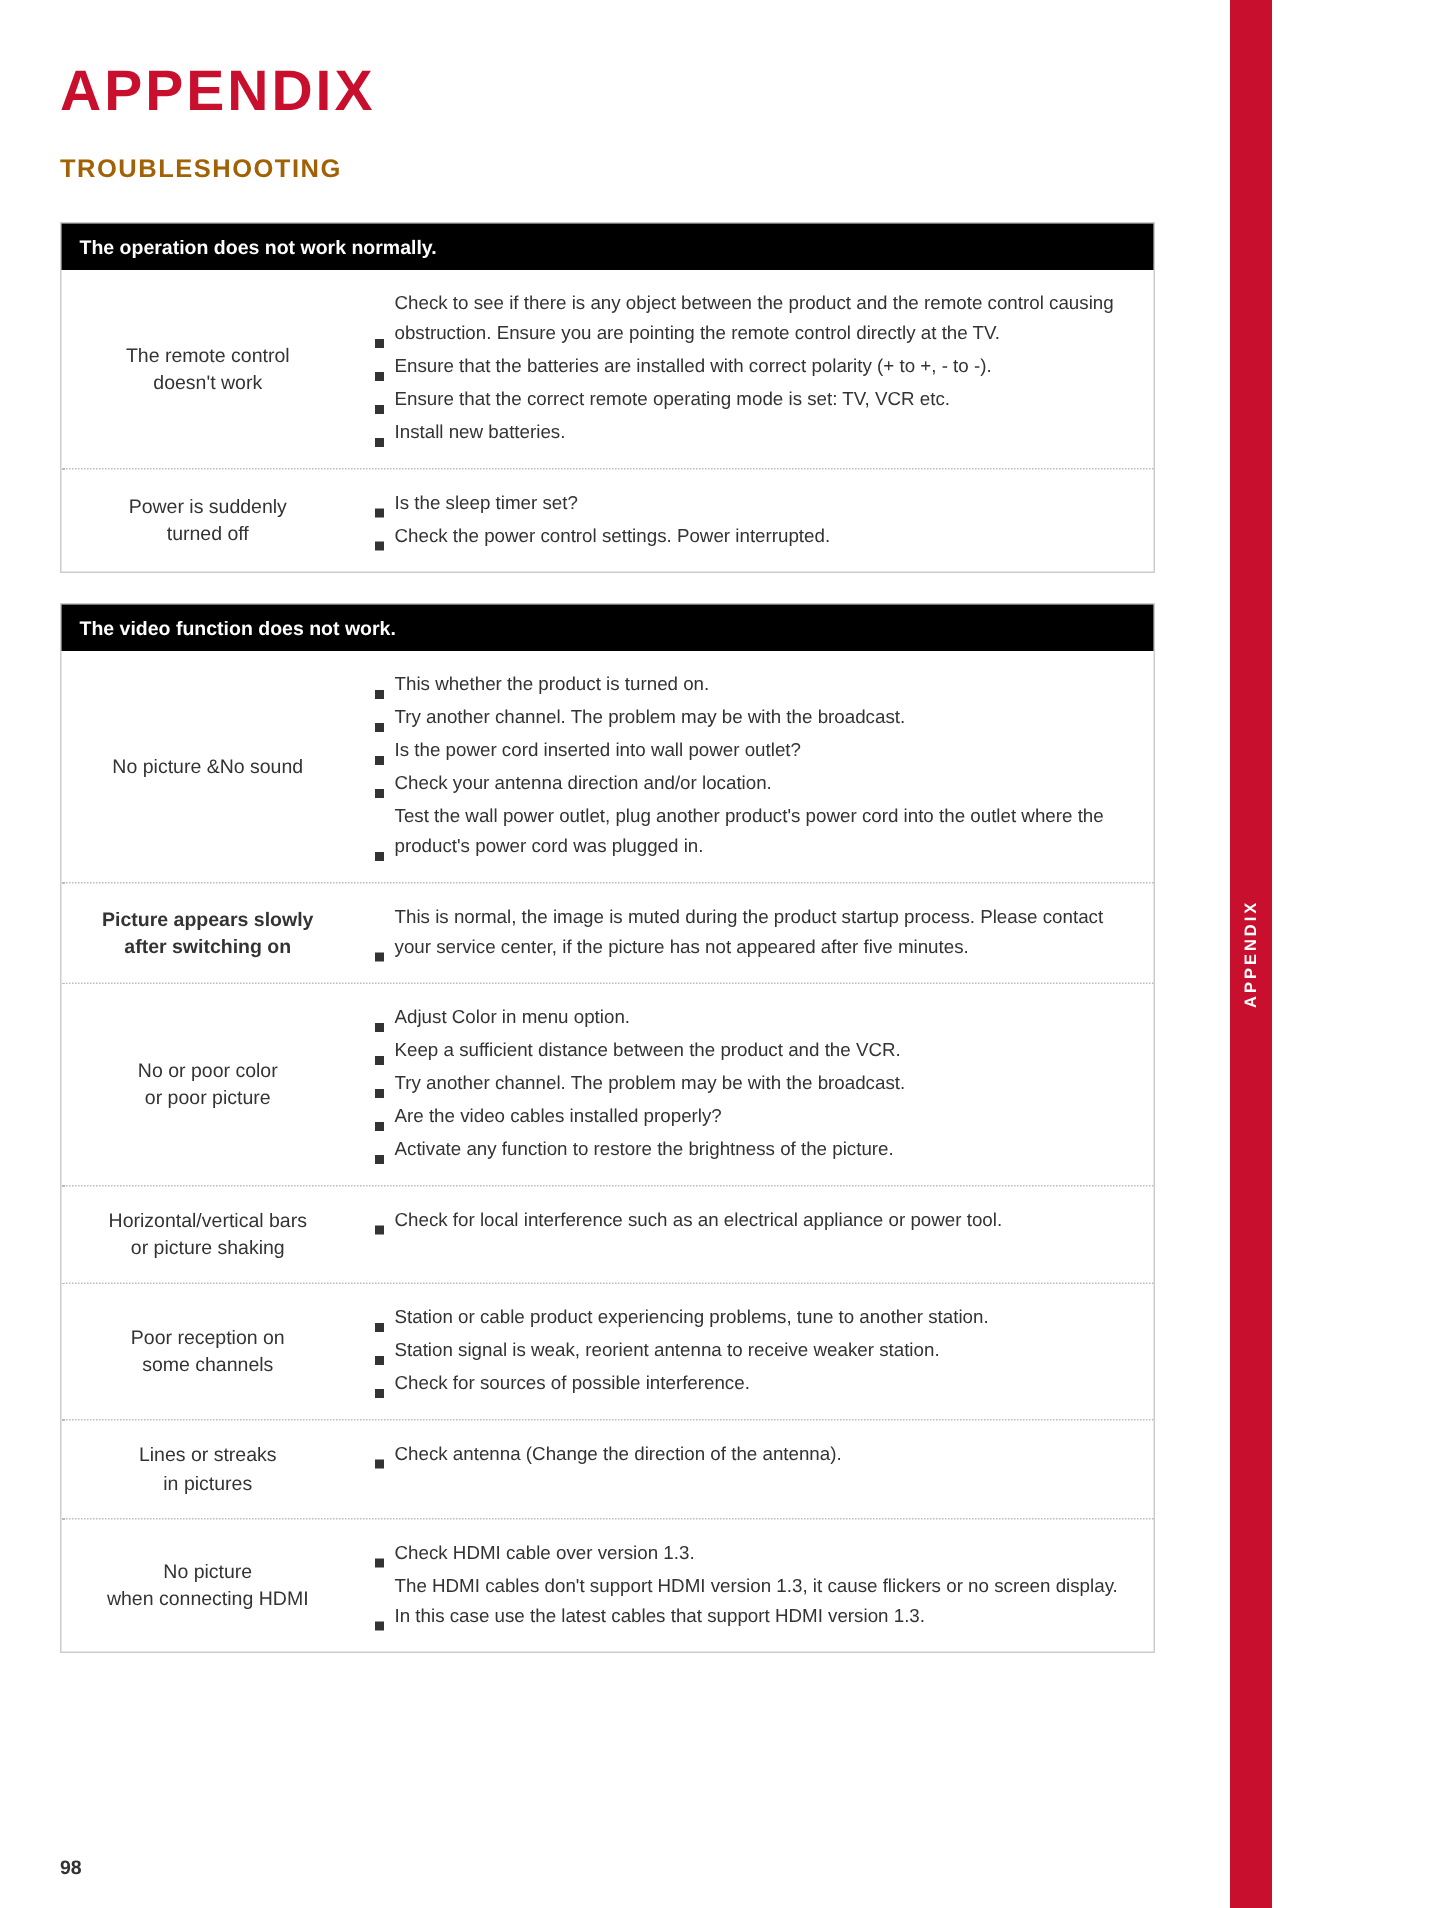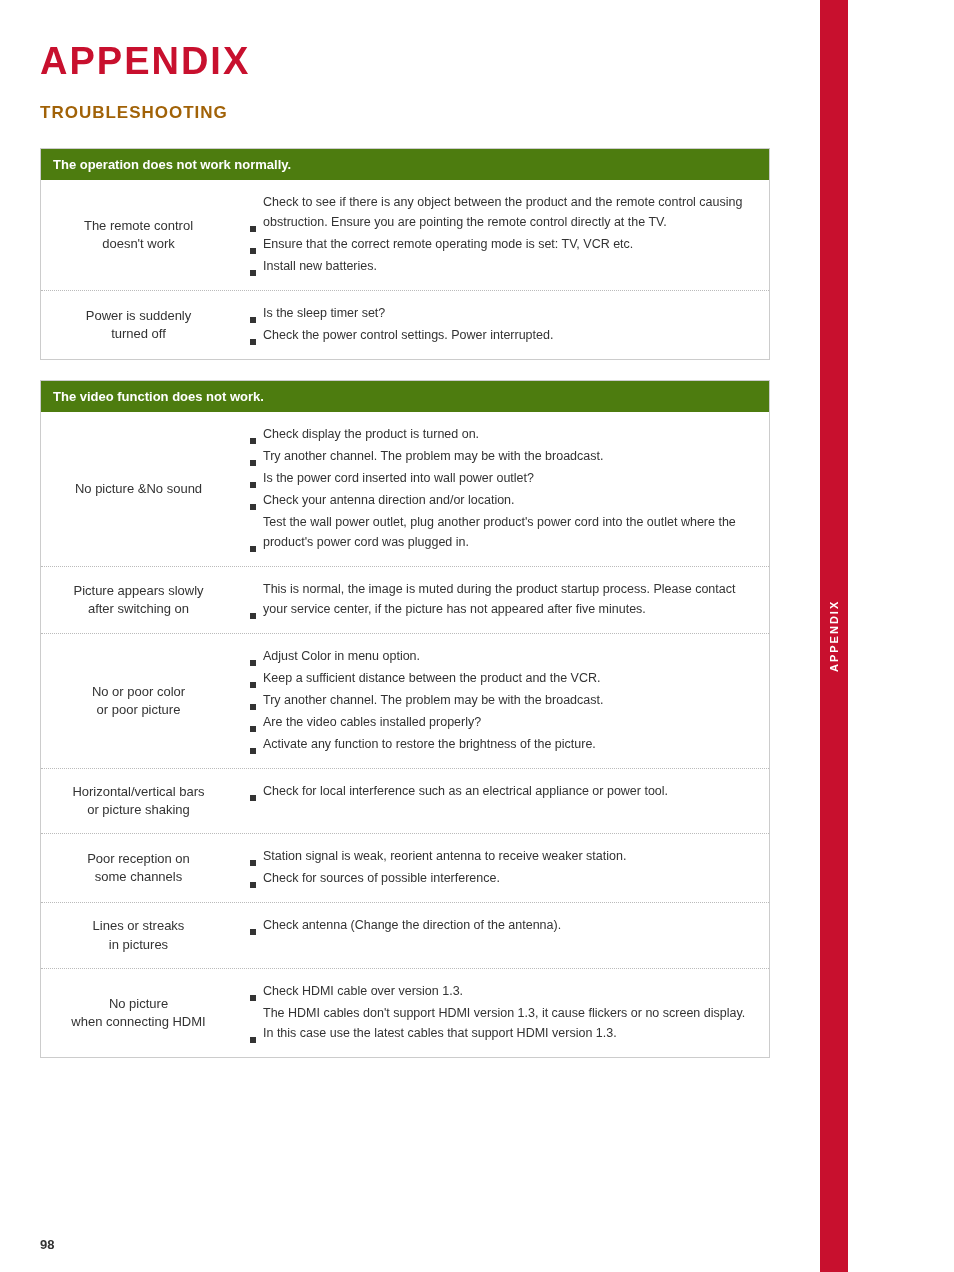--- a/index.html
+++ b/index.html
@@ -57,21 +57,21 @@
       margin-bottom: 25px;
     }
 
     .table-section {
       border: 1px solid #ccc;
       margin-bottom: 20px;
       width: 100%;
     }
 
     .table-header {
-      background: #4d7c0f;
+      background: #000000;
       color: #fff;
       font-weight: bold;
       font-size: 13px;
       padding: 8px 12px;
     }
 
     .table-row {
       display: flex;
       border-top: 1px dotted #bbb;
     }
@@ -145,20 +145,24 @@
           <div class="table-row first-row">
             <div class="row-label" style="white-space: pre-line;">The remote control
 doesn't work</div>
             <div class="row-content">
               <div class="bullet-item">
                 <span class="bullet-square"></span>
                 <span>Check to see if there is any object between the product and the remote control causing obstruction. Ensure you are pointing the remote control directly at the TV.</span>
               </div>
               <div class="bullet-item">
                 <span class="bullet-square"></span>
+                <span>Ensure that the batteries are installed with correct polarity (+ to +, - to -).</span>
+              </div>
+              <div class="bullet-item">
+                <span class="bullet-square"></span>
                 <span>Ensure that the correct remote operating mode is set: TV, VCR etc.</span>
               </div>
               <div class="bullet-item">
                 <span class="bullet-square"></span>
                 <span>Install new batteries.</span>
               </div>
             </div>
           </div>
           <div class="table-row">
             <div class="row-label" style="white-space: pre-line;">Power is suddenly
@@ -178,42 +182,42 @@
     </div>
 
     <div class="table-section">
       <div class="table-header">The video function does not work.</div>
       <div id="table2-rows">
           <div class="table-row first-row">
             <div class="row-label" style="white-space: pre-line;">No picture &amp;No sound</div>
             <div class="row-content">
               <div class="bullet-item">
                 <span class="bullet-square"></span>
-                <span>Check display the product is turned on.</span>
+                <span>This whether the product is turned on.</span>
               </div>
               <div class="bullet-item">
                 <span class="bullet-square"></span>
                 <span>Try another channel. The problem may be with the broadcast.</span>
               </div>
               <div class="bullet-item">
                 <span class="bullet-square"></span>
                 <span>Is the power cord inserted into wall power outlet?</span>
               </div>
               <div class="bullet-item">
                 <span class="bullet-square"></span>
                 <span>Check your antenna direction and/or location.</span>
               </div>
               <div class="bullet-item">
                 <span class="bullet-square"></span>
                 <span>Test the wall power outlet, plug another product's power cord into the outlet where the product's power cord was plugged in.</span>
               </div>
             </div>
           </div>
           <div class="table-row">
-            <div class="row-label" style="white-space: pre-line;">Picture appears slowly
+            <div class="row-label" style="white-space: pre-line; font-weight: bold;">Picture appears slowly
 after switching on</div>
             <div class="row-content">
               <div class="bullet-item">
                 <span class="bullet-square"></span>
                 <span>This is normal, the image is muted during the product startup process. Please contact your service center, if the picture has not appeared after five minutes.</span>
               </div>
             </div>
           </div>
           <div class="table-row">
             <div class="row-label" style="white-space: pre-line; text-align: center;">No or poor color
@@ -248,20 +252,24 @@
               <div class="bullet-item">
                 <span class="bullet-square"></span>
                 <span>Check for local interference such as an electrical appliance or power tool.</span>
               </div>
             </div>
           </div>
           <div class="table-row">
             <div class="row-label" style="white-space: pre-line;">Poor reception on
 some channels</div>
             <div class="row-content">
+              <div class="bullet-item">
+                <span class="bullet-square"></span>
+                <span>Station or cable product experiencing problems, tune to another station.</span>
+              </div>
               <div class="bullet-item">
                 <span class="bullet-square"></span>
                 <span>Station signal is weak, reorient antenna to receive weaker station.</span>
               </div>
               <div class="bullet-item">
                 <span class="bullet-square"></span>
                 <span>Check for sources of possible interference.</span>
               </div>
             </div>
           </div>

